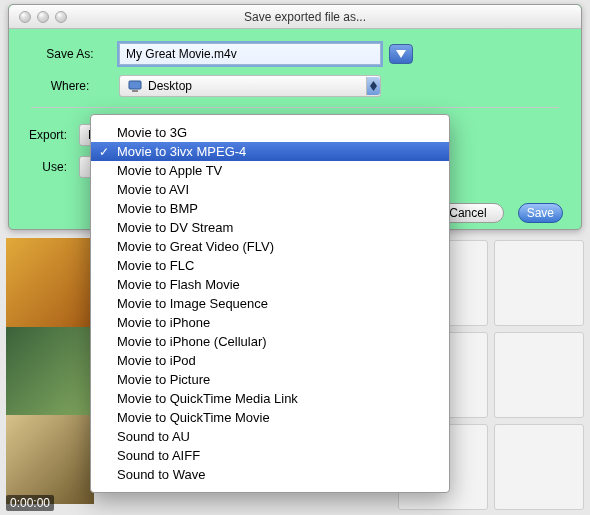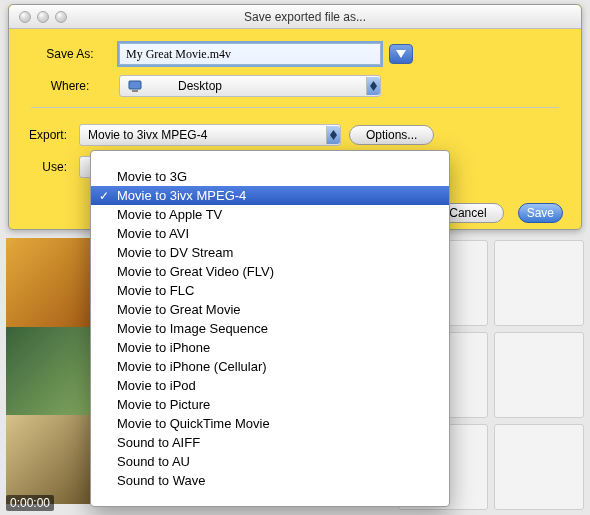--- a/index.html
+++ b/index.html
@@ -11,21 +11,21 @@
     background: #e8e8e8;
     position: relative;
     overflow: hidden;
   }
   
   .dialog {
     position: absolute;
     left: 8px; top: 4px;
     width: 574px;
     height: 226px;
-    background: #fde047;
+    background: #86efac;
     border: 1px solid #9a9a9a;
     border-radius: 5px;
     box-shadow: 0 2px 6px rgba(0,0,0,0.25);
   }
   .titlebar {
     height: 24px;
     display: flex;
     align-items: center;
     background: linear-gradient(#fdfdfd,#e3e3e3);
     border-bottom: 1px solid #bcbcbc;
@@ -44,40 +44,38 @@
   .lbl { width: 88px; text-align: center; padding-right: 10px; color: #000; }
   .txt {
     flex: 1; max-width: 262px;
     height: 22px;
     border: 1px solid #98b5d6;
     background: linear-gradient(#f2f8ff,#eaf2ff);
     padding: 0 6px;
     font-size: 12px;
     color: #000;
     outline: 2px solid #7ea8d6;
-    font-family: Liberation Serif, serif;
   }
   .expand-btn {
     margin-left: 8px;
     width: 24px; height: 20px;
     border: 1px solid #3a63a5;
     border-radius: 4px;
     background: linear-gradient(#7aa3e8,#3a6bc5);
     display:flex; align-items:center; justify-content:center;
   }
   .expand-btn svg { width: 10px; height: 8px; fill: #fff; }
   .popup {
     flex: 1; max-width: 262px;
     height: 22px;
     border: 1px solid #bcbcbc;
     border-radius: 3px;
     background: linear-gradient(#fefefe,#e6e6e6);
     display: flex; align-items: center;
     padding: 0 6px 0 8px;
-    gap: 30px;
   }
   .popup-label { flex: 1; }
   .popup-icon { width: 14px; height: 14px; margin-right: 6px; }
   .updown {
     width: 14px; height: 18px;
     background: linear-gradient(#b7cff0,#6e9adb);
     border-left: 1px solid #bcbcbc;
     border-radius: 0 3px 3px 0;
     margin-right: -6px;
     display:flex; flex-direction:column; align-items:center; justify-content:center;
@@ -134,23 +132,22 @@
 
   
   .menu {
     position: absolute;
     left: 90px; top: 114px;
     width: 360px;
     background: #fff;
     border: 1px solid #9a9a9a;
     border-radius: 4px;
     box-shadow: 0 8px 24px rgba(0,0,0,0.35);
-    padding: 16px 0;
+    padding: 8px 0;
     z-index: 50;
-    margin-top: 36px;
   }
   .mi {
     display:flex; align-items:center;
     padding: 2px 14px 2px 26px;
     font-size: 13px;
     color: #000;
     position: relative;
   }
   .mi.sel {
     background: linear-gradient(#4f7fe0,#2b5bc0);
@@ -265,26 +262,28 @@
     <div class="btn">Cancel</div>
     <div class="btn default">Save</div>
   </div>
 </div>
 
 <div class="menu" id="export-menu">
     <div class="mi">Movie to 3G</div>
     <div class="mi sel">Movie to 3ivx MPEG-4</div>
     <div class="mi">Movie to Apple TV</div>
     <div class="mi">Movie to AVI</div>
+    <div class="mi">Movie to BMP</div>
     <div class="mi">Movie to DV Stream</div>
     <div class="mi">Movie to Great Video (FLV)</div>
     <div class="mi">Movie to FLC</div>
-    <div class="mi">Movie to Great Movie</div>
+    <div class="mi">Movie to Flash Movie</div>
     <div class="mi">Movie to Image Sequence</div>
     <div class="mi">Movie to iPhone</div>
     <div class="mi">Movie to iPhone (Cellular)</div>
     <div class="mi">Movie to iPod</div>
     <div class="mi">Movie to Picture</div>
+    <div class="mi">Movie to QuickTime Media Link</div>
     <div class="mi">Movie to QuickTime Movie</div>
+    <div class="mi">Sound to AU</div>
     <div class="mi">Sound to AIFF</div>
-    <div class="mi">Sound to AU</div>
     <div class="mi">Sound to Wave</div>
   </div>
 
 </body></html>

